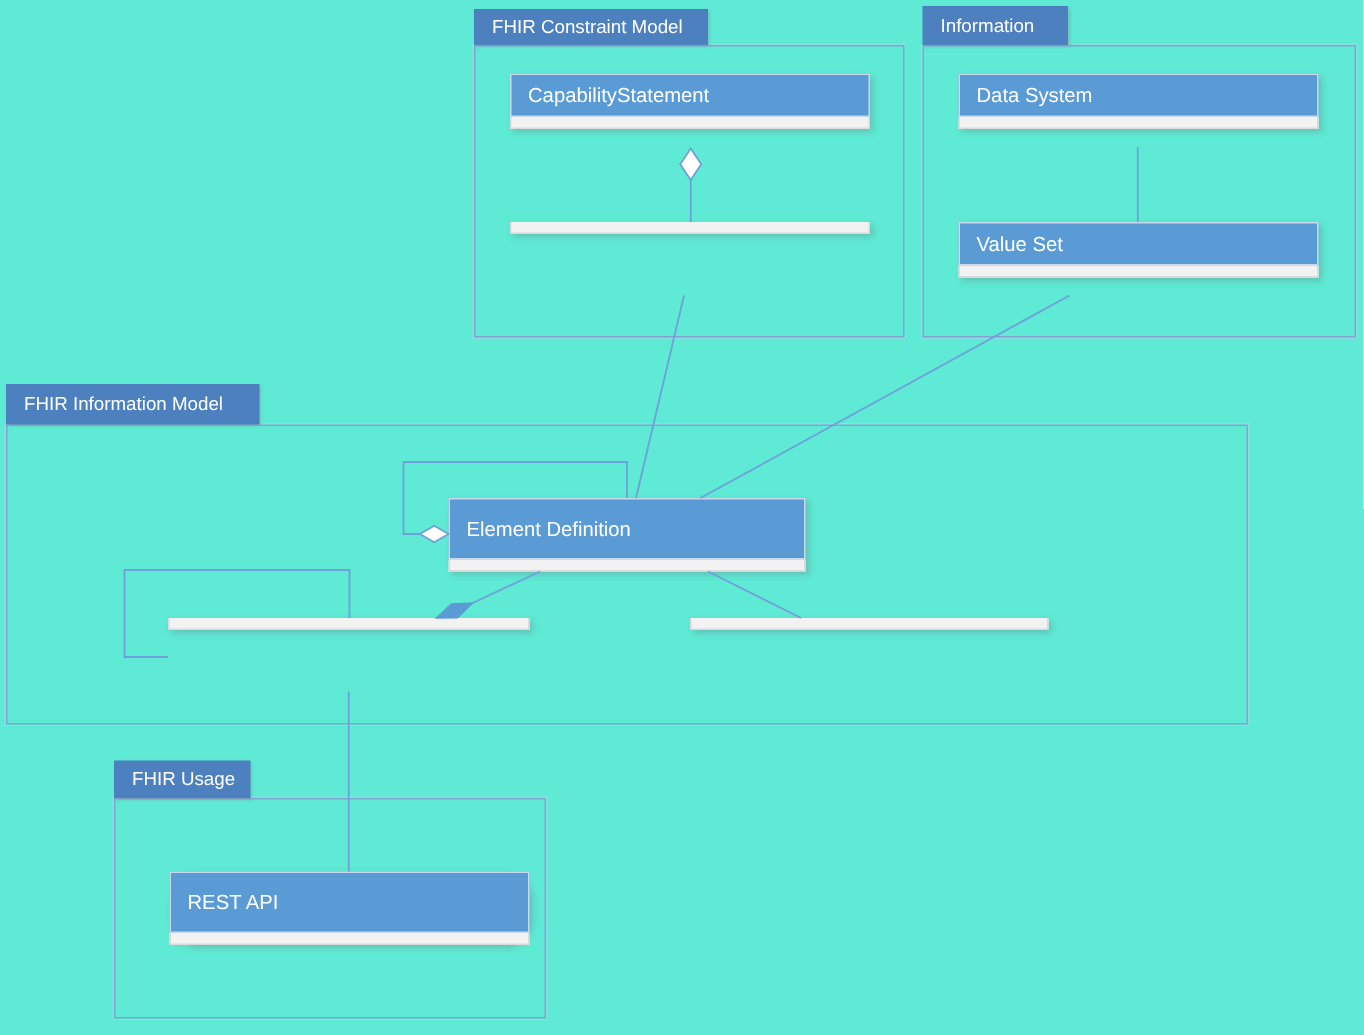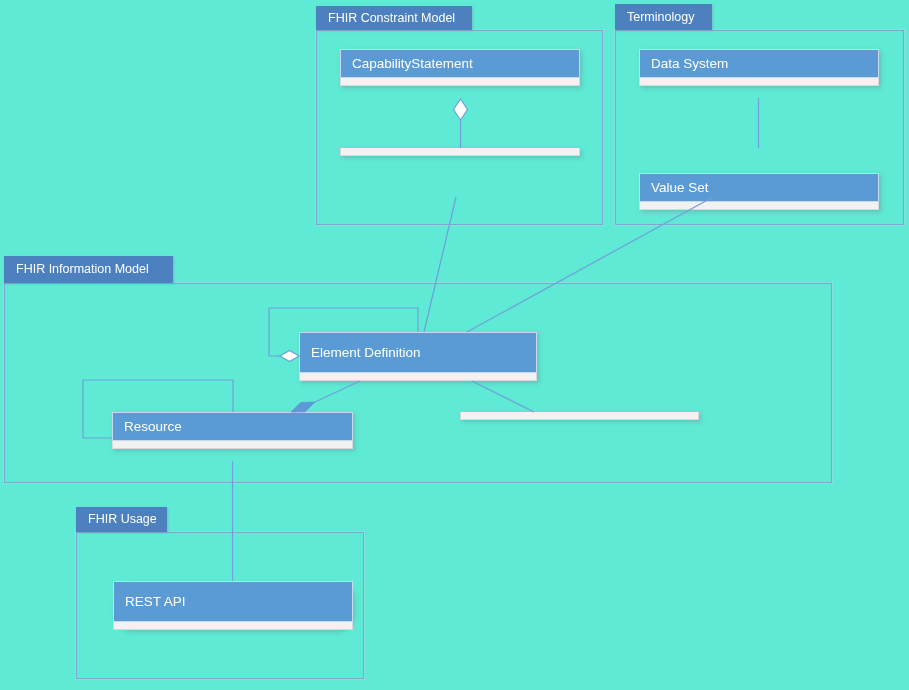--- a/index.html
+++ b/index.html
@@ -47,21 +47,21 @@
   #connector-layer .conn { stroke:var(--connector); stroke-width:1.2; fill:none; }
   #connector-layer .diamond-open { fill:#ffffff; stroke:var(--connector); stroke-width:1.2; }
   #connector-layer .diamond-solid { fill:var(--node-fill); stroke:var(--node-fill); }
 </style>
 </head>
 <body>
 
 <div id="canvas">
 
   <div class="pkg-tab" style="left:316px; top:6px; width:156px; height:24px;">FHIR Constraint Model</div>
-  <div class="pkg-tab" style="left:615px; top:4px; width:97px; height:26px;">Terminology</div>
+  <div class="pkg-tab" style="left:615px; top:4px; width:97px; height:26px;">Information</div>
   <div class="pkg-tab" style="left:4px; top:256px; width:169px; height:27px;">FHIR Information Model</div>
   <div class="pkg-tab" style="left:76px; top:507px; width:91px; height:25px;">FHIR Usage</div>
 
   <div class="pkg-body" style="left:316px; top:30px; width:287px; height:195px;"></div>
   <div class="pkg-body" style="left:615px; top:30px; width:289px; height:195px;"></div>
   <div class="pkg-body" style="left:4px; top:283px; width:828px; height:200px;"></div>
   <div class="pkg-body" style="left:76px; top:532px; width:288px; height:147px;"></div>
 
   <div class="node" style="left:340px; top:49px; width:240px;">
     <div class="node-title">CapabilityStatement</div>
@@ -70,32 +70,31 @@
 
   <div class="node" style="left:340px; top:148px; width:240px;">
     <div class="node-stripe"></div>
   </div>
 
   <div class="node" style="left:639px; top:49px; width:240px;">
     <div class="node-title">Data System</div>
     <div class="node-stripe"></div>
   </div>
 
-  <div class="node" style="left:639px; top:148px; width:240px;margin-top:25px;">
+  <div class="node" style="left:639px; top:148px; width:240px;">
     <div class="node-title">Value Set</div>
     <div class="node-stripe"></div>
   </div>
 
   <div class="node" style="left:299px; top:332px; width:238px;">
     <div class="node-title" style="height:41px;">Element Definition</div>
     <div class="node-stripe"></div>
   </div>
 
   <div class="node" style="left:112px; top:412px; width:241px;">
-    <div class="node-title">Resource</div>
     <div class="node-stripe"></div>
   </div>
 
   <div class="node" style="left:460px; top:412px; width:239px;">
     <div class="node-stripe"></div>
   </div>
 
   <div class="node" style="left:113px; top:581px; width:240px;border-radius:18px;">
     <div class="node-title" style="height:41px;">REST API</div>
     <div class="node-stripe"></div>

